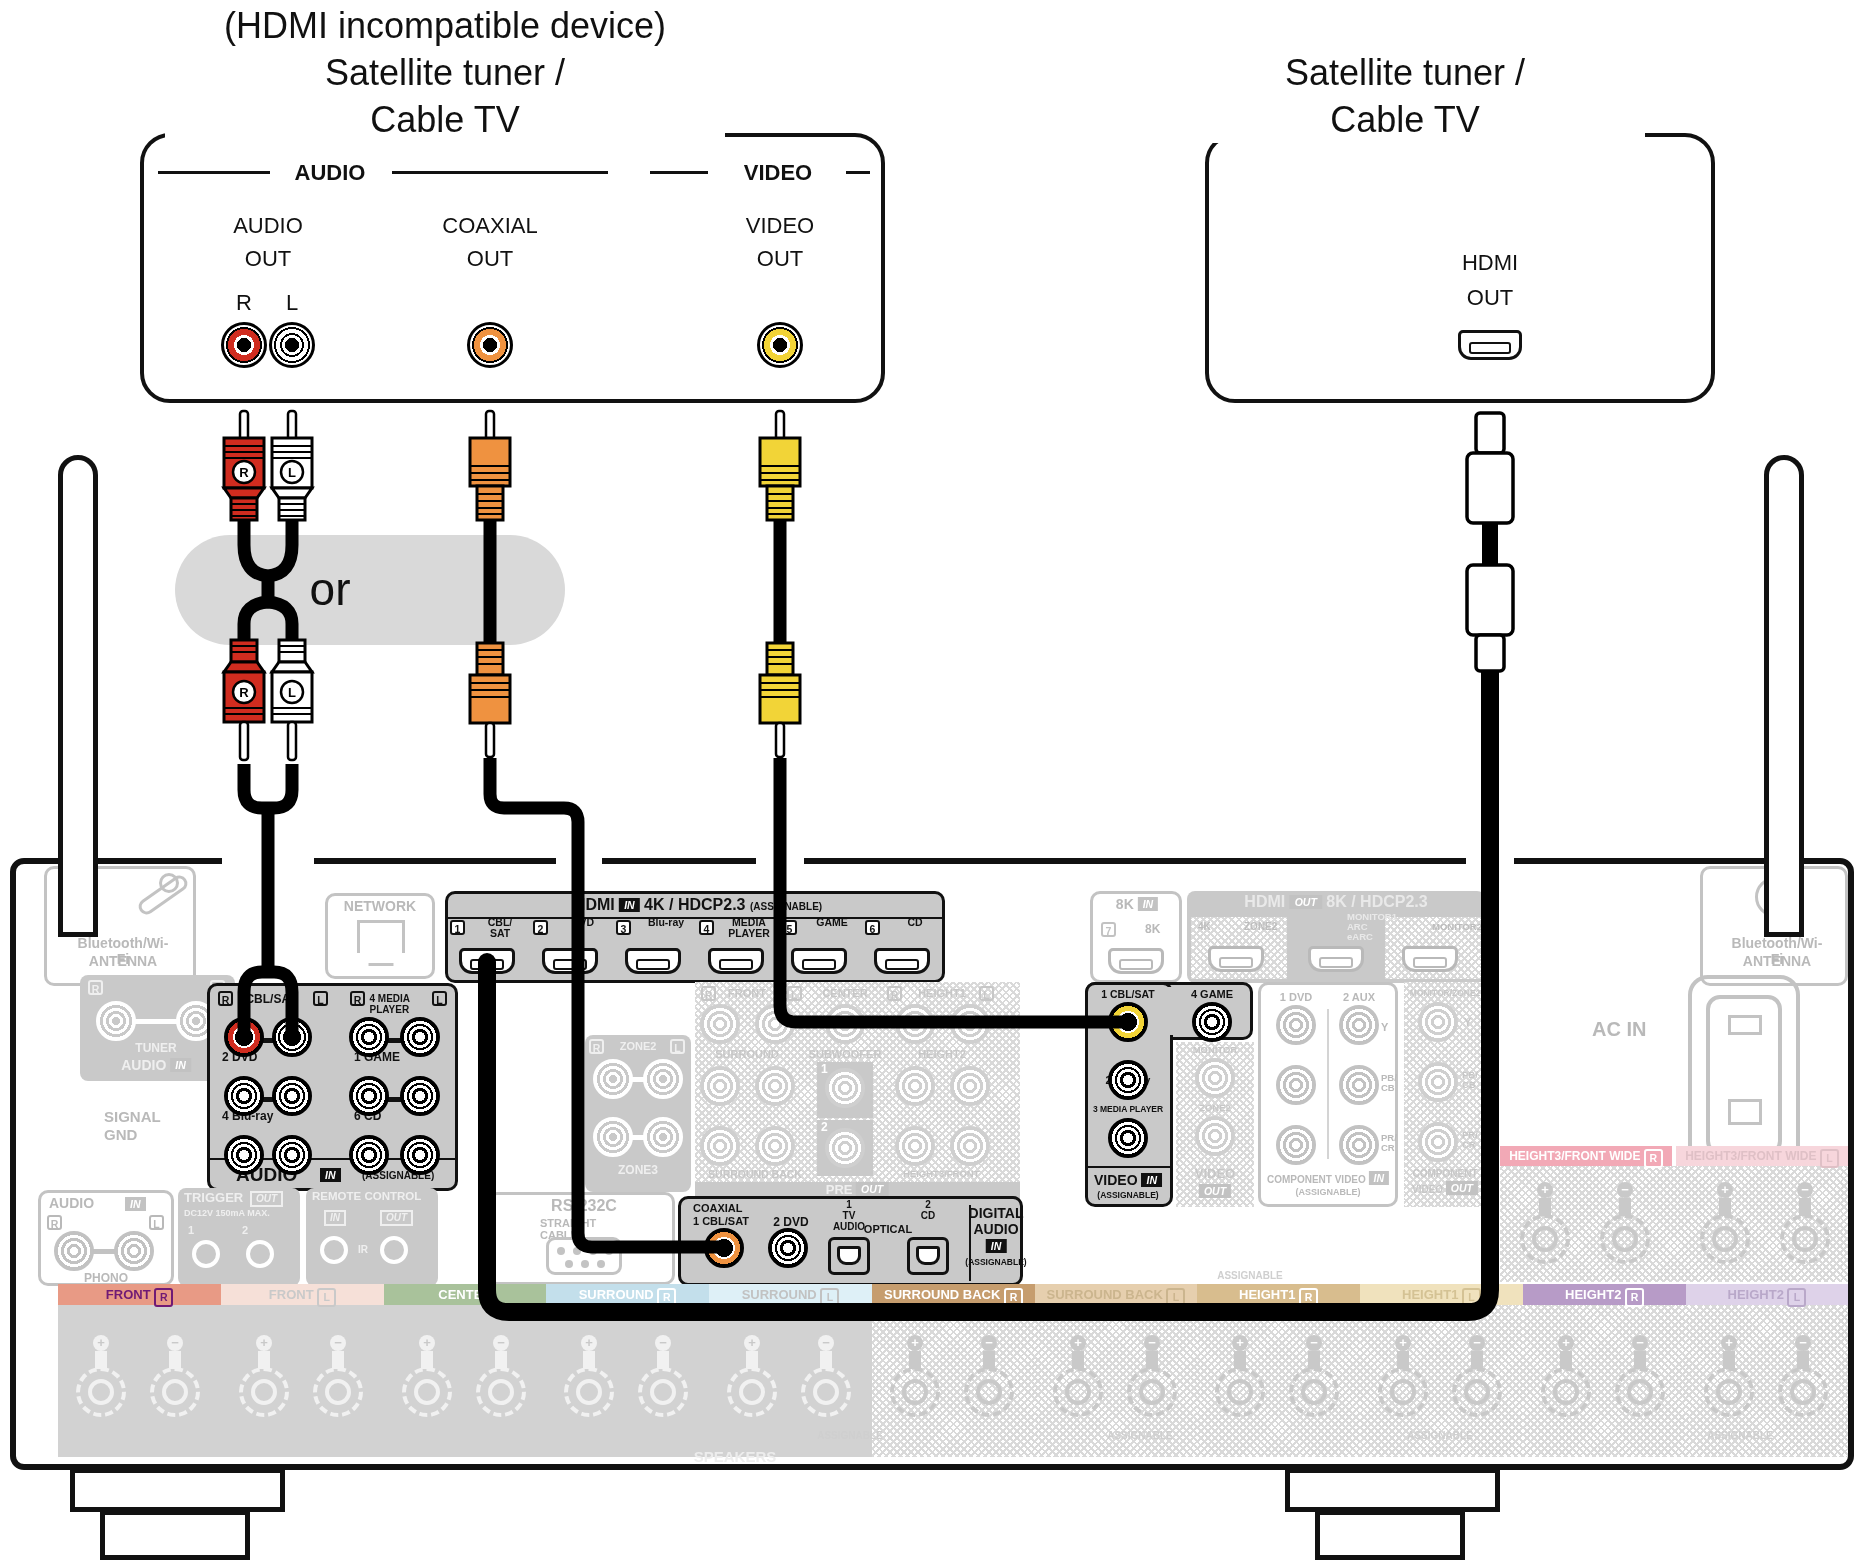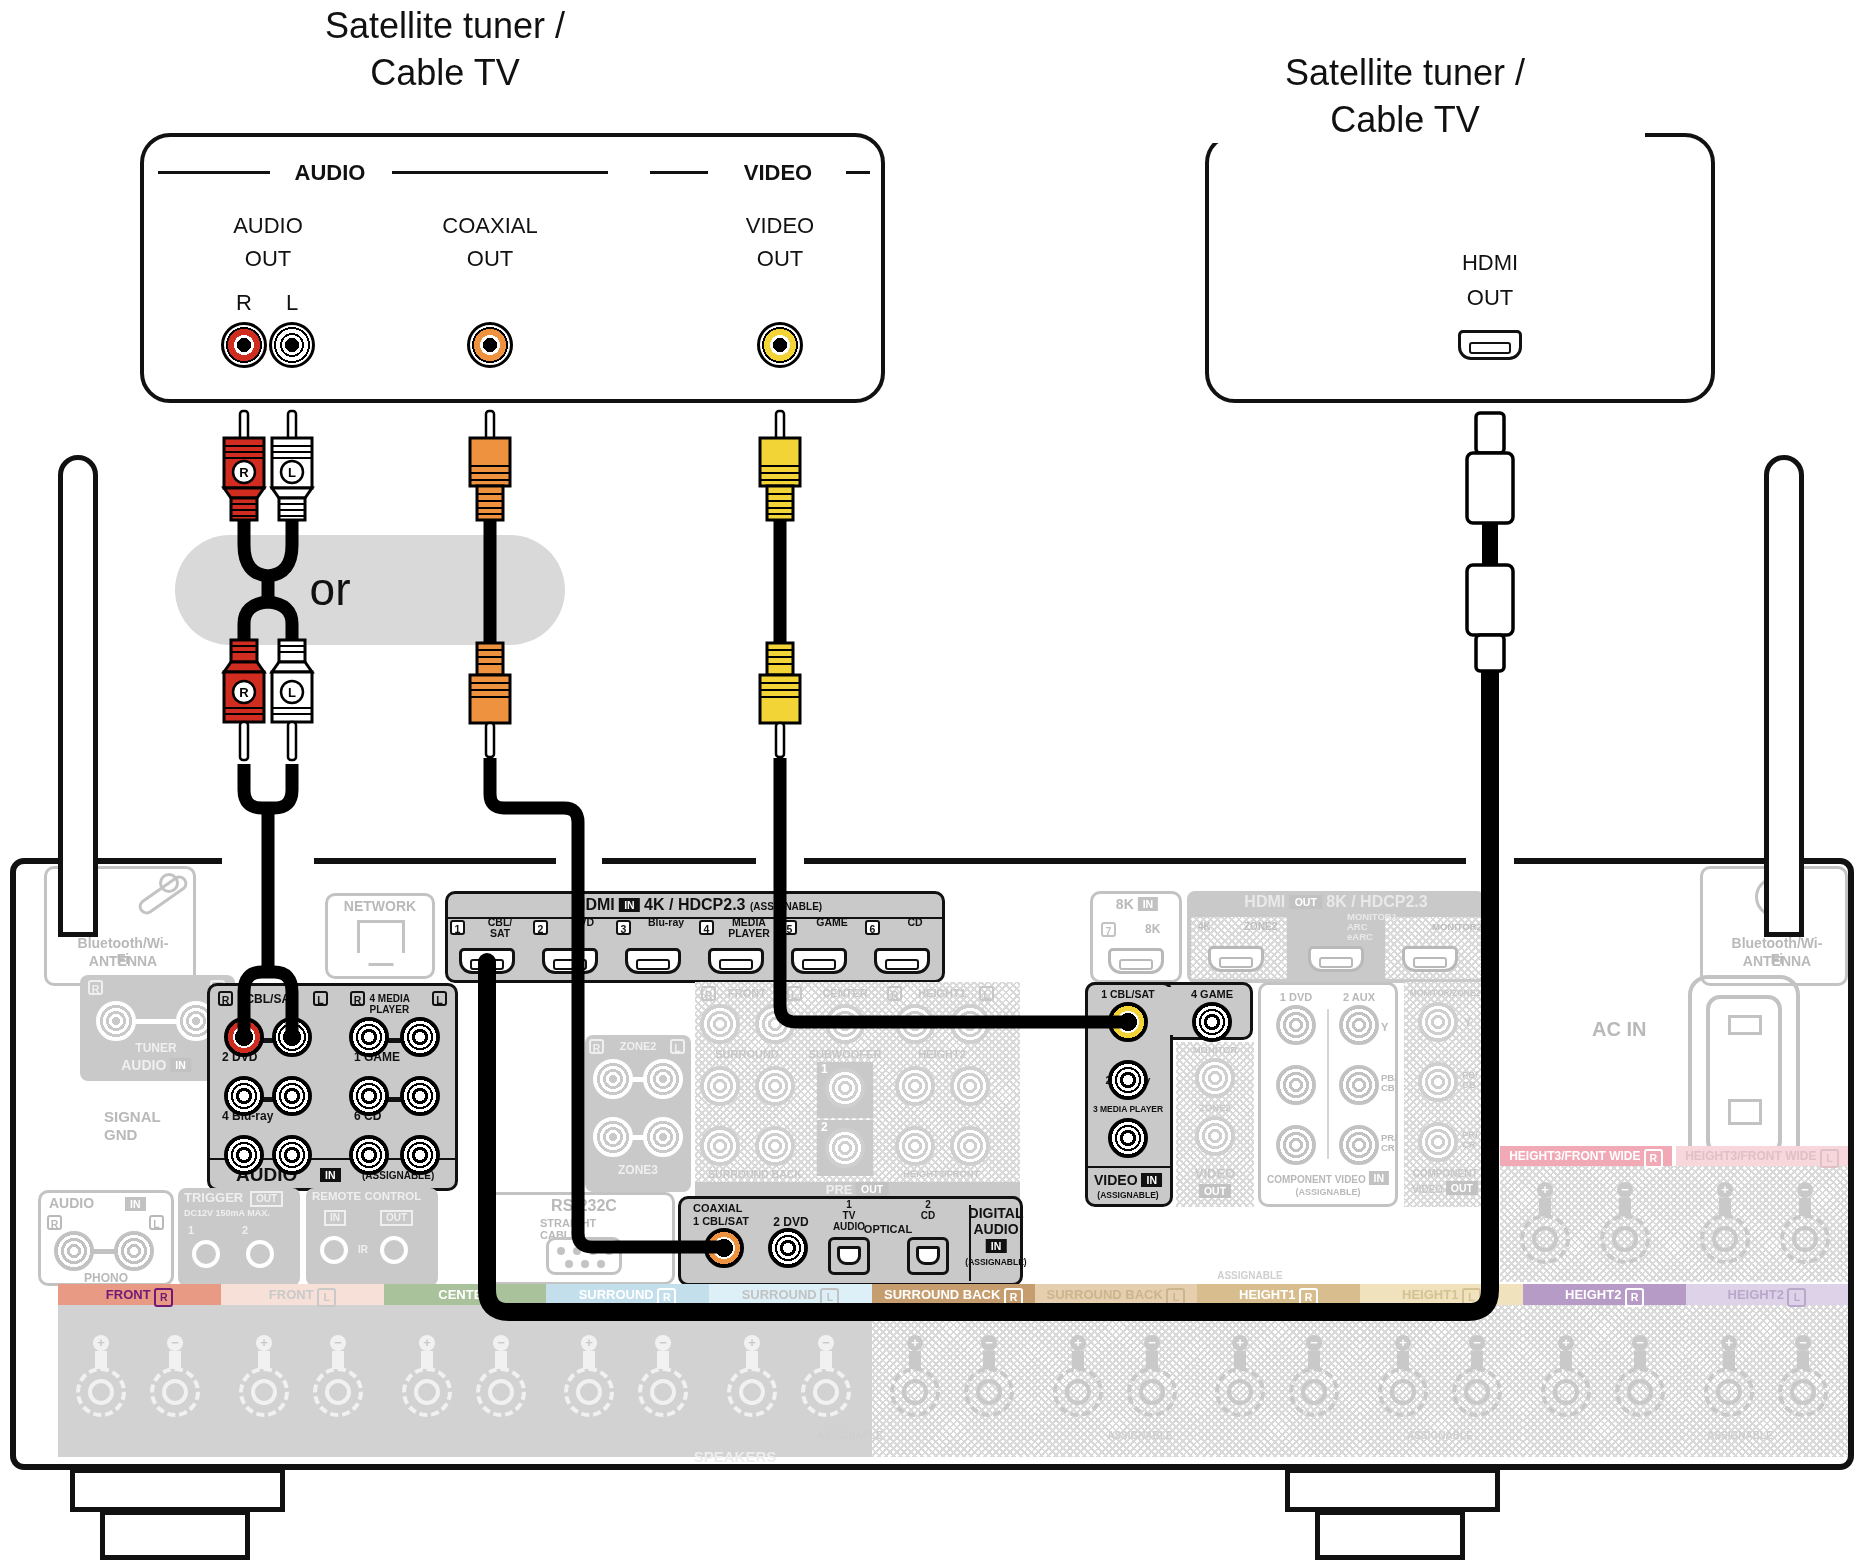--- a/index.html
+++ b/index.html
@@ -18,21 +18,21 @@
   .foot{border:5px solid #111;background:#fff;z-index:0;}
   
   .blk{background:#c9c9c9;border:3px solid #111;border-radius:10px;z-index:3;}
   .gblk{background:#fff;border:3px solid #c3c3c3;border-radius:10px;color:#b9b9b9;z-index:3;}
   .sblk{background:#c9c9c9;border-radius:8px;color:#efefef;z-index:3;}
   .hatch{background:repeating-linear-gradient(45deg,#d9d9d9 0 2px,transparent 2px 5px),
                    repeating-linear-gradient(-45deg,#d9d9d9 0 2px,transparent 2px 5px),#fff;z-index:3;}
   .patch{background:#c9c9c9;z-index:4;}
   
   .tag{display:inline-block;background:#111;color:#fff;font-weight:bold;font-size:10.5px;
-       padding:1px 5px;border-radius:0;line-height:12px;vertical-align:1px;}
+       padding:1px 5px;border-radius:0;line-height:12px;vertical-align:1px;font-style:italic;}
   .tag.p{background:#c2c2c2;color:#fff;}
   .tag.o{background:transparent;border:2px solid currentColor;color:inherit;padding:0 4px;}
   .sq{display:inline-block;width:15px;height:15px;border:2px solid currentColor;border-radius:3px;
       font-weight:bold;font-size:10.5px;line-height:15px;text-align:center;vertical-align:-2px;}
   .sq:empty{display:none;}
   .numbox{display:inline-block;width:15px;height:15px;border:2px solid #111;border-radius:3px;
       font-weight:bold;font-size:10.5px;line-height:15px;text-align:center;background:#fff;color:#111;}
   .numbox.p{border-color:#c2c2c2;color:#c2c2c2;}
   
   .hdmiport{width:56px;height:26px;border:3px solid #111;border-radius:5px 5px 13px 13px;background:#fff;z-index:5;}
@@ -76,20 +76,21 @@
   .gnd{border:3px solid #bdbdbd;border-radius:14px;}
   .slash{width:22px;height:4px;background:#bdbdbd;transform:rotate(-55deg);}
 </style>
 </head>
 <body>
 
 <div id="canvas">
 
   <div class="a devbox" style="left:140px;top:133px;width:745px;height:270px;"></div>
   <div class="a titleblock" style="left:165px;top:2px;width:560px;">
+    <div>(HDMI incompatible device)</div>
     <div>Satellite tuner /</div>
     <div>Cable TV</div>
   </div>
 
   <div class="a" style="left:158px;top:171px;width:112px;height:3px;background:#111;z-index:6;"></div>
   <div class="a cx b" style="left:330px;top:160px;font-size:22px;z-index:6;">AUDIO</div>
   <div class="a" style="left:392px;top:171px;width:216px;height:3px;background:#111;z-index:6;"></div>
   <div class="a" style="left:650px;top:171px;width:58px;height:3px;background:#111;z-index:6;"></div>
   <div class="a cx b" style="left:778px;top:160px;font-size:22px;z-index:6;">VIDEO</div>
   <div class="a" style="left:846px;top:171px;width:24px;height:3px;background:#111;z-index:6;"></div>

